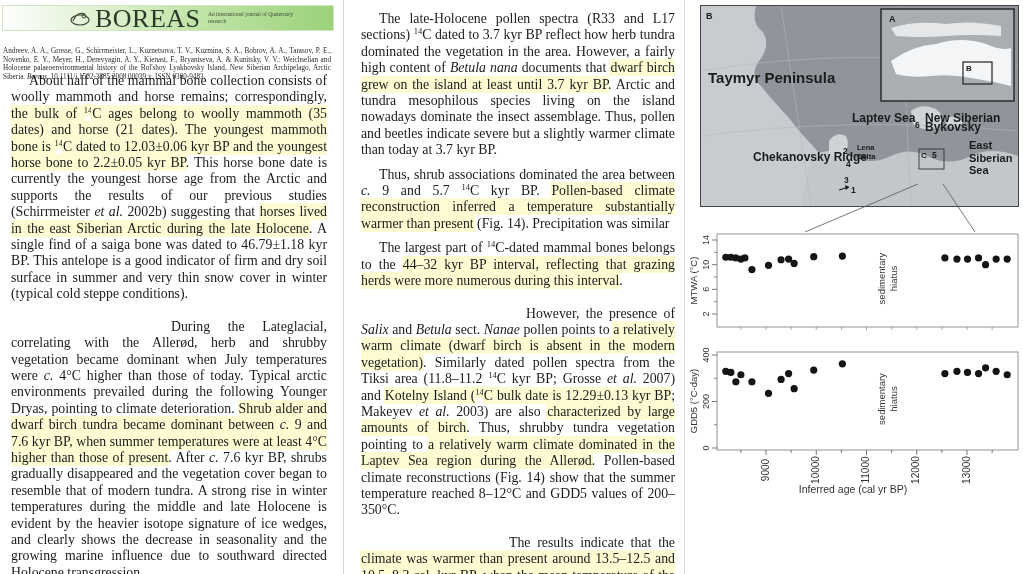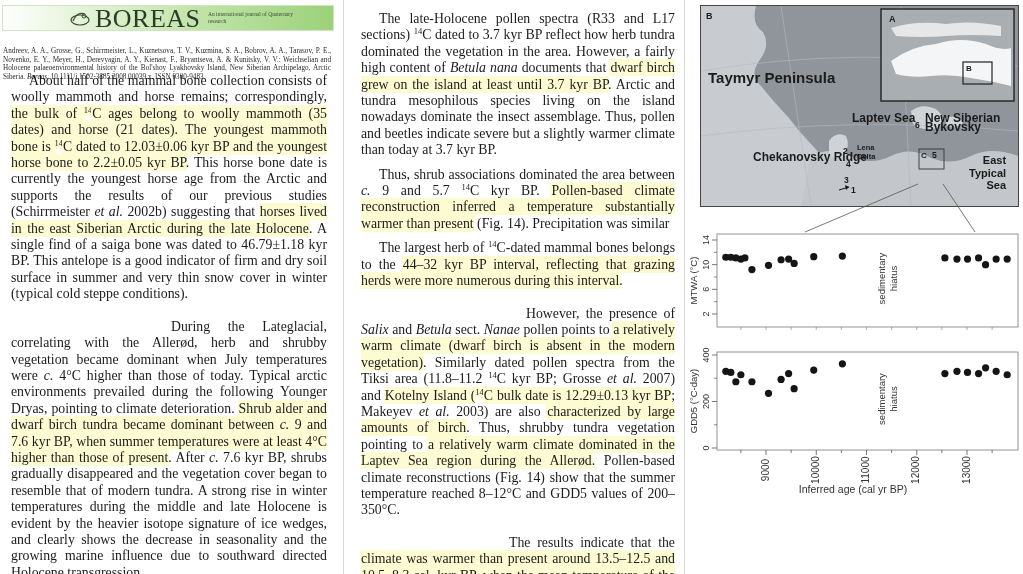--- a/index.html
+++ b/index.html
@@ -83,21 +83,21 @@
     <p class="right-para" style="margin-top:16px; text-indent:160px;"><span>During the Lateglacial, correlating with the Allerød, herb and shrubby vegetation became dominant when July temperatures were </span><i>c.</i><span> 4°C higher than those of today. Typical arctic environments prevailed during the following Younger Dryas, pointing to climate deterioration. </span><span class="hl">Shrub alder and dwarf birch tundra became dominant between </span><i class="hl">c.</i><span class="hl"> 9 and 7.6 kyr BP, when summer temperatures were at least 4°C higher than those of present</span><span>. After </span><i>c.</i><span> 7.6 kyr BP, shrubs gradually disappeared and the vegetation cover began to resemble that of modern tundra. A strong rise in winter temperatures during the middle and late Holocene is evident by the heavier isotope signature of ice wedges, and clearly shows the decrease in seasonality and the growing marine influence due to southward directed Holocene transgression.</span></p>
   </div>
 </div>
 
 <div class="divider" style="left:343px;"></div>
 
 <div id="col2" class="col">
   <div class="body-text" style="left:3px; top:3px; width:330px;">
     <p class="indent"><span>The late-Holocene pollen spectra (R33 and L17 sections) </span><sup>14</sup><span>C dated to 3.7 kyr BP reflect how herb tundra dominated the vegetation in the area. However, a fairly high content of </span><i>Betula nana</i><span> documents that </span><span class="hl">dwarf birch grew on the island at least until 3.7 kyr BP</span><span>. Arctic and tundra mesophilous species living on the island nowadays dominate the insect assemblage. Thus, pollen and beetles indicate severe but a slightly warmer climate than today at 3.7 kyr BP.</span></p>
     <p class="indent"><span>Thus, shrub associations dominated the area between </span><i>c.</i><span> 9 and 5.7 </span><sup>14</sup><span>C kyr BP. </span><span class="hl">Pollen-based climate reconstruction inferred a temperature substantially warmer than present</span><span> (Fig. 14). Precipitation was similar</span></p>
-    <p class="indent"><span>The largest herb of </span><sup>14</sup><span>C-dated mammal bones belongs to the </span><span class="hl">44–32 kyr BP interval, reflecting that grazing herds were more numerous during this interval</span><span>.</span></p>
+    <p class="indent"><span>The largest part of </span><sup>14</sup><span>C-dated mammal bones belongs to the </span><span class="hl">44–32 kyr BP interval, reflecting that grazing herds were more numerous during this interval</span><span>.</span></p>
     <p style="text-indent:165px; margin-top:16px;"><span>However, the presence of </span><i>Salix</i><span> and </span><i>Betula</i><span> sect. </span><i>Nanae</i><span> pollen points to </span><span class="hl">a relatively warm climate (dwarf birch is absent in the modern vegetation)</span><span>. Similarly dated pollen spectra from the Tiksi area (11.8–11.2 </span><sup>14</sup><span>C kyr BP; Grosse </span><i>et al.</i><span> 2007) and </span><span class="hl">Kotelny Island (</span><sup class="hl">14</sup><span class="hl">C bulk date is 12.29±0.13 kyr BP</span><span>; Makeyev </span><i>et al.</i><span> 2003) are also </span><span class="hl">characterized by large amounts of birch</span><span>. Thus, shrubby tundra vegetation pointing to </span><span class="hl">a relatively warm climate dominated in the Laptev Sea region during the Allerød</span><span>. Pollen-based climate reconstructions (Fig. 14) show that the summer temperature reached 8–12°C and GDD5 values of 200–350°C.</span></p>
     <p style="text-indent:148px; margin-top:16px;"><span>The results indicate that the </span><span class="hl">climate was warmer than present around 13.5–12.5 and 10.5–8.3 cal. kyr BP, when the mean temperature of the warmest month reached 8–12°C and accumulated mean daily temperatures above 5°C (growing-degree-days, GDD5) reached 200–350°C</span></p>
   </div>
 </div>
 
 <div class="divider" style="left:684px;"></div>
 
 <div id="col3" class="col">
   <div class="map">
     <svg width="317" height="200" viewBox="0 0 317 200">
@@ -133,23 +133,23 @@
     <div class="map-label" style="left:5px; top:5px; font-size:9px;">B</div>
     <div class="map-label" style="left:188px; top:8px; font-size:9px;">A</div>
     <div class="map-label" style="left:265px; top:58px; font-size:8px;">B</div>
     <div class="map-label" style="left:7px; top:63px; font-size:15px;text-align:right;">Taymyr Peninsula</div>
     <div class="map-label" style="left:112px; top:105px; font-size:12px;margin-left:39px;">Laptev Sea</div>
     <div class="map-label" style="left:214px; top:114px; font-size:8.5px;">6</div>
     <div class="map-label" style="left:224px; top:108px; font-size:12px; line-height:8.5px;">
       <div>New Siberian</div>
       <div>Bykovsky</div>
     </div>
-    <div class="map-label" style="left:268px; top:148px; font-size:11px; line-height:12.5px; text-align:right;">
+    <div class="map-label" style="left:268px; top:133px; font-size:11px; line-height:12.5px; text-align:left;">
       <div>East</div>
-      <div>Typical</div>
+      <div>Siberian</div>
       <div>Sea</div>
     </div>
     <div class="map-label" style="left:142px; top:140px; font-size:8.5px;">2</div>
     <div class="map-label" style="left:156px; top:138px; font-size:7.5px; line-height:8.5px;">
       <div>Lena</div>
       <div>Delta</div>
     </div>
     <div class="map-label" style="left:145px; top:153px; font-size:8.5px;">4</div>
     <div class="map-label" style="left:52px; top:144px; font-size:12px;">Chekanovsky Ridge</div>
     <div class="map-label" style="left:143px; top:169px; font-size:8.5px;">3</div>

